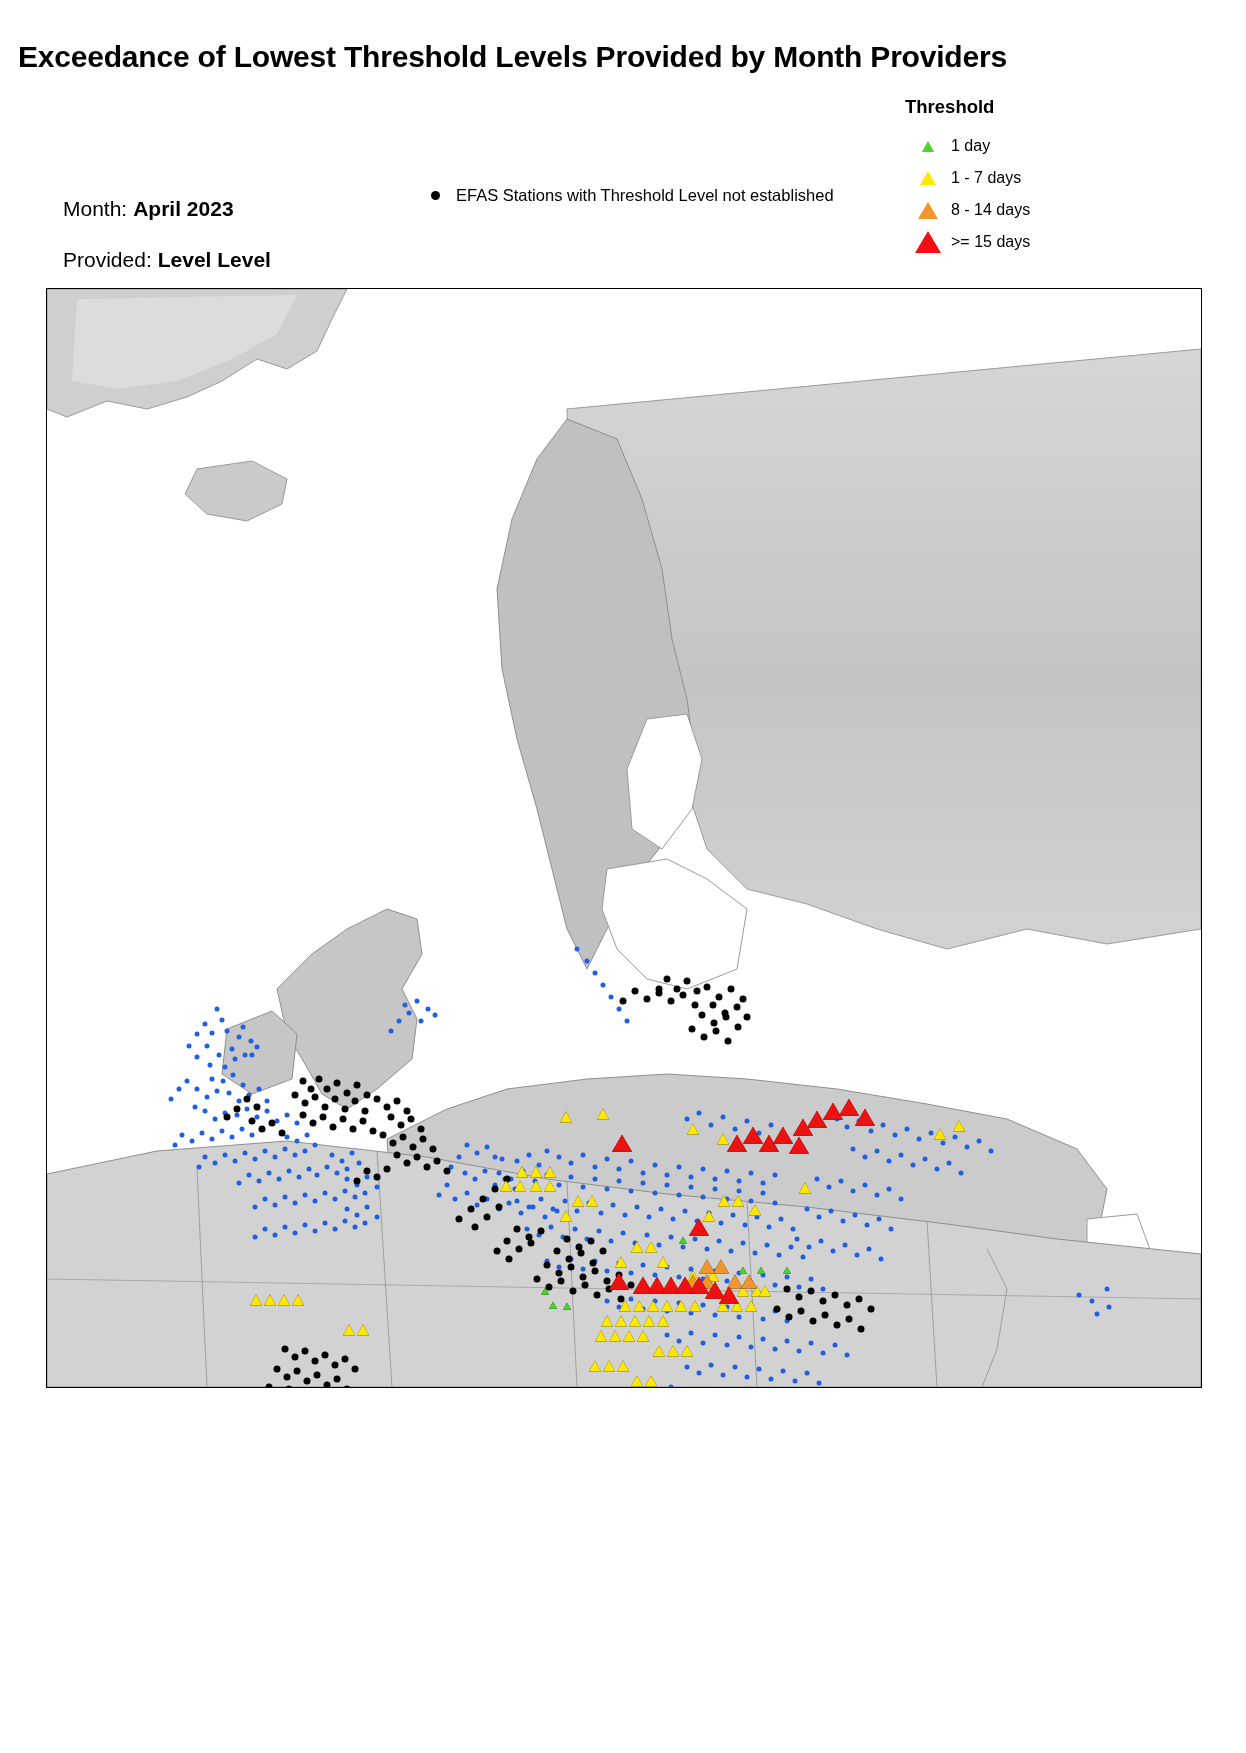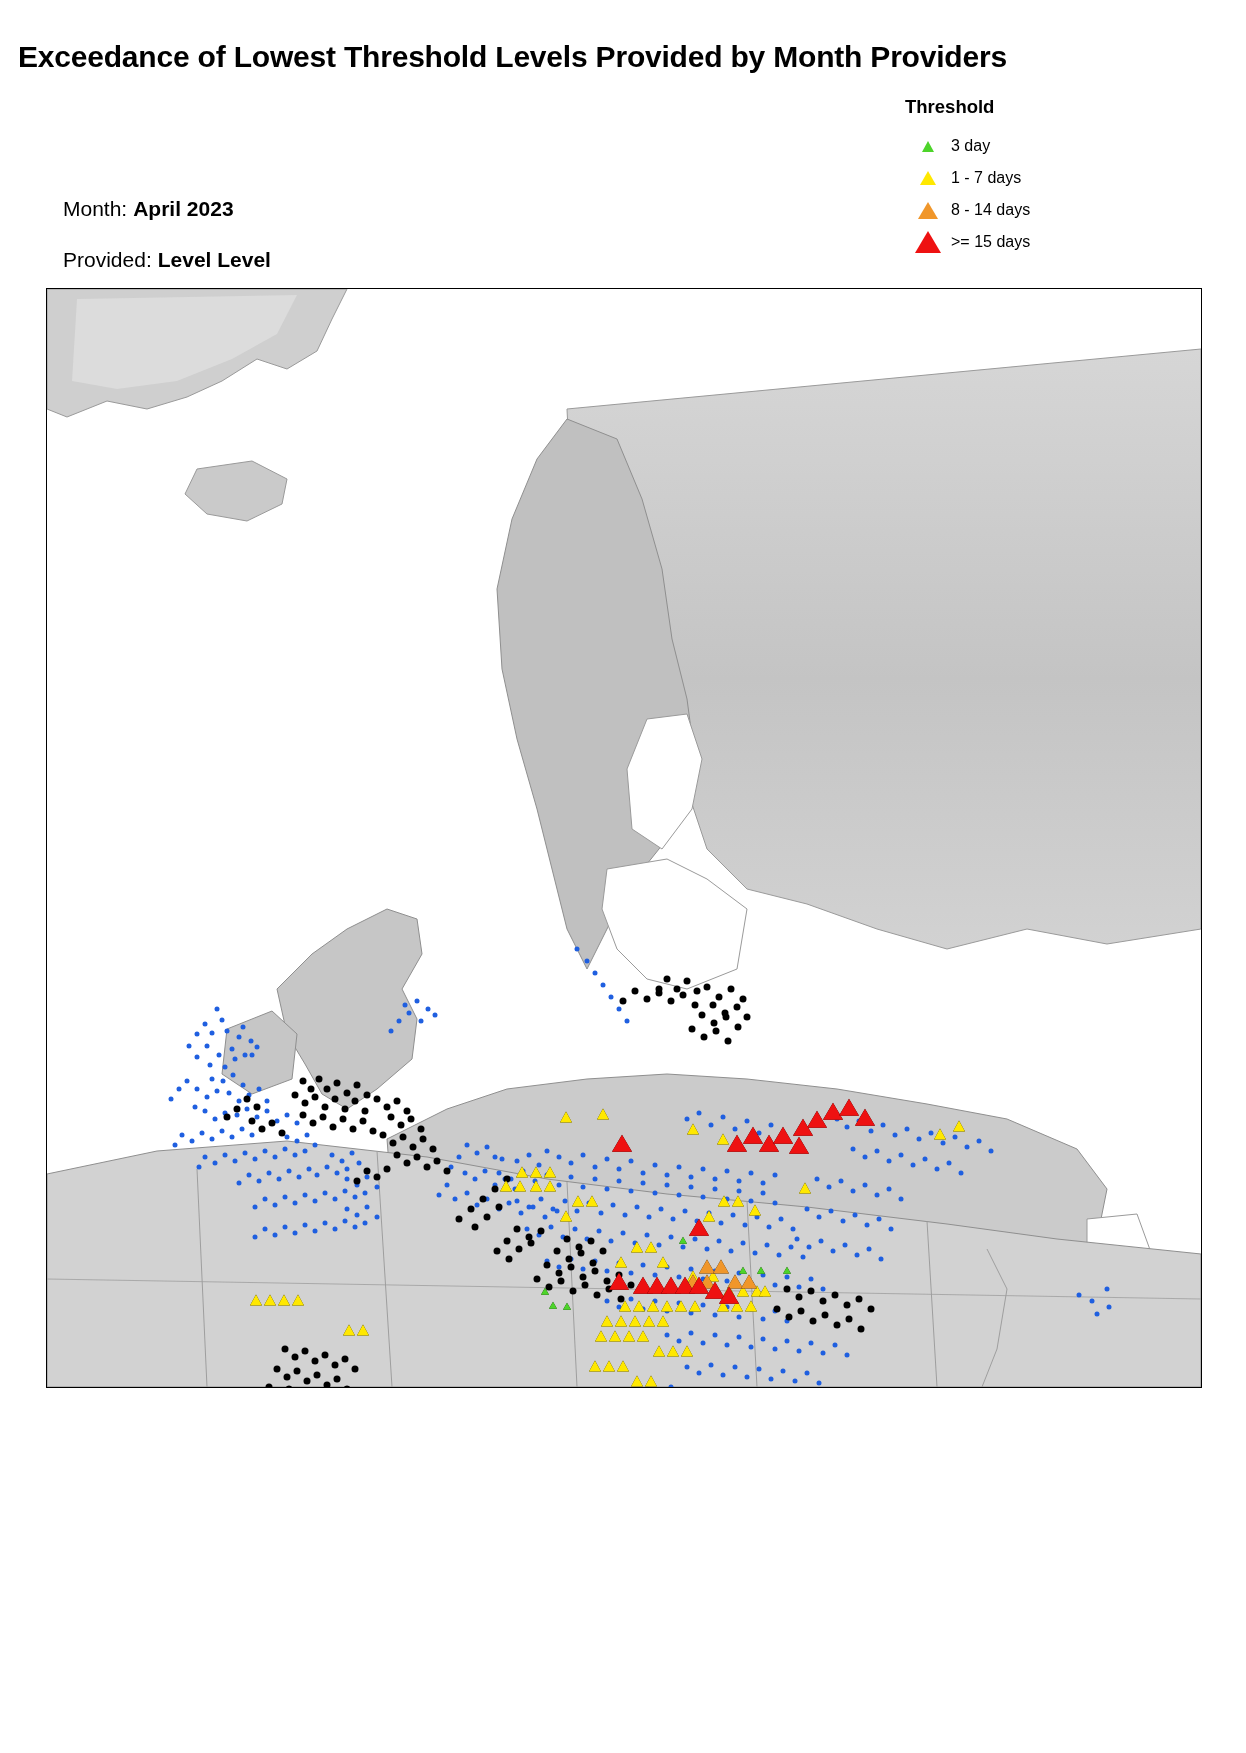--- a/index.html
+++ b/index.html
@@ -172,29 +172,35 @@
     <span class="meta-label">Month:</span>
     <span class="meta-value">April 2023</span>
   </div>
   <div class="meta-row">
     <span class="meta-label">Provided:</span>
     <span class="meta-value">Level Level</span>
   </div>
 </div>
 
 <div class="station-legend">
+  <div class="station-row">
+    <span class="station-dot-wrap">
+        <span class="dot-black"></span>
+      </span>
+    <span class="station-label">EFAS Stations with Threshold Level not established</span>
+  </div>
 </div>
 
 <div class="freq-legend">
   <div class="freq-title">Threshold</div>
   <div class="freq-row">
     <span class="freq-sym">
       <span class="tri" style="border-left-width:6px;border-right-width:6px;border-bottom-width:11px;border-bottom-color:#4dd42a;"></span>
     </span>
-    <span class="freq-label">3 day</span>
+    <span class="freq-label">1 day</span>
   </div>
   <div class="freq-row">
     <span class="freq-sym">
       <span class="tri" style="border-left-width:8px;border-right-width:8px;border-bottom-width:14px;border-bottom-color:#ffe800;"></span>
     </span>
     <span class="freq-label">1 - 7 days</span>
   </div>
   <div class="freq-row">
     <span class="freq-sym">
       <span class="tri" style="border-left-width:10px;border-right-width:10px;border-bottom-width:17px;border-bottom-color:#f0962a;"></span>

